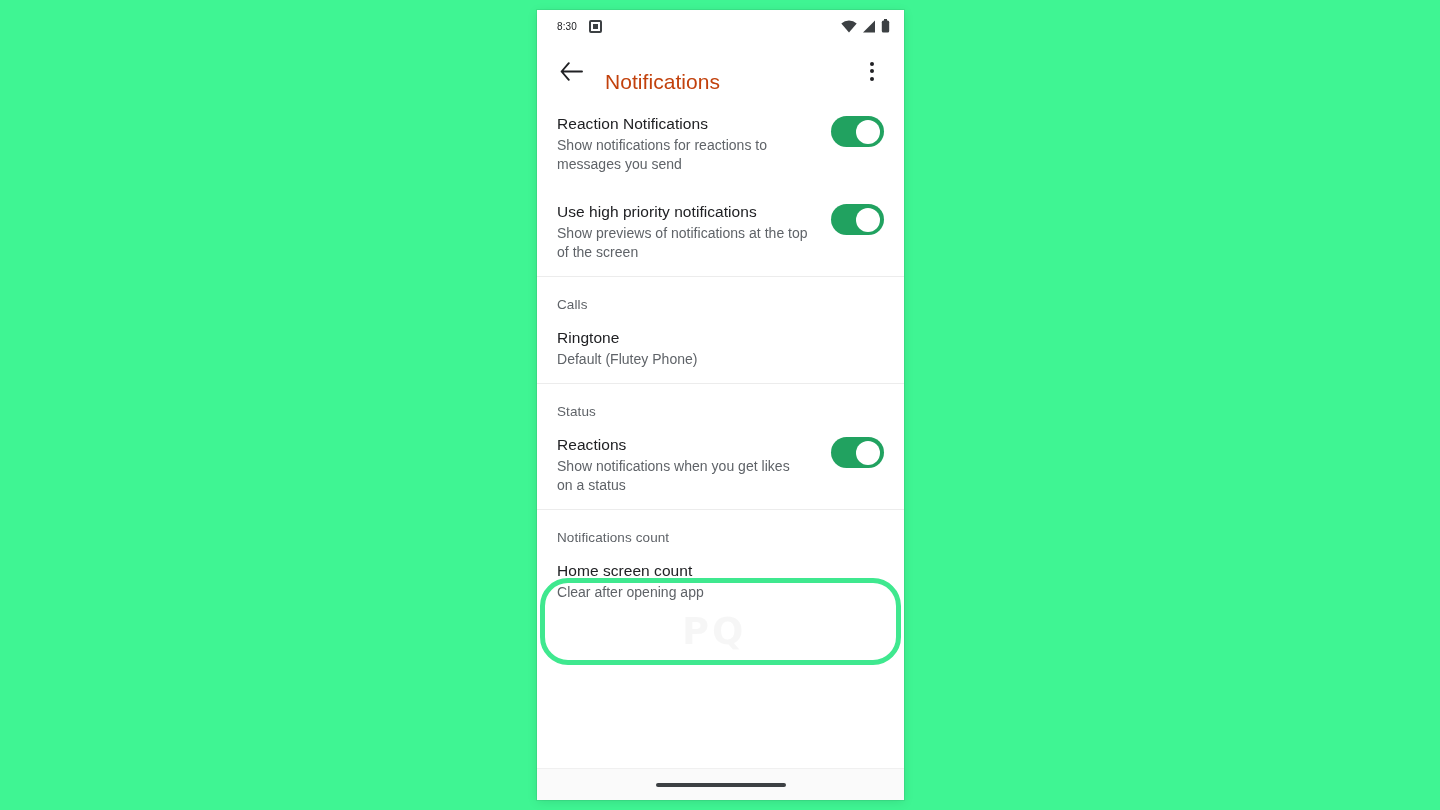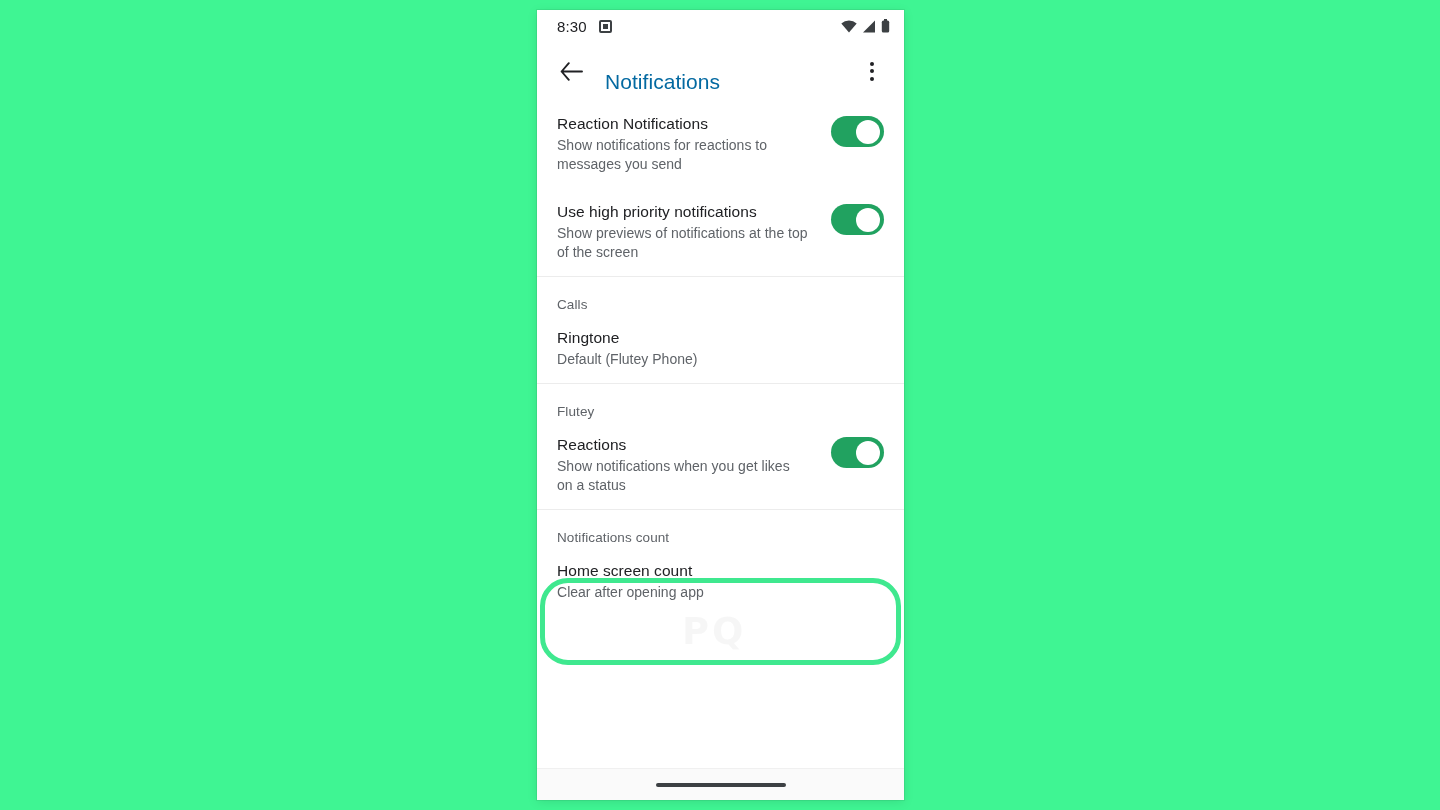--- a/index.html
+++ b/index.html
@@ -30,21 +30,21 @@
 
   
   #status-bar {
     height: 32px;
     display: flex;
     align-items: center;
     padding: 0 14px 0 20px;
     background: #ffffff;
   }
   #status-time {
-    font-size: 15px;
+    font-size: 10px;
     color: #202124;
     font-weight: 400;
     letter-spacing: .1px;
     text-align: right;
   }
   #status-app-icon {
     width: 13px; height: 13px;
     margin-left: 12px;
     border: 2px solid #3c4043;
     border-radius: 2px;
@@ -73,21 +73,21 @@
     padding: 0 14px 0 16px;
     background: #ffffff;
   }
   #back-button {
     width: 36px; height: 36px;
     display: flex; align-items: center; justify-content: center;
     cursor: pointer;
   }
   #page-title {
     font-size: 21px;
-    color: #0369a1;
+    color: #c2410c;
     margin-left: 16px;
     letter-spacing: .05px;
     margin-top: 22px;
   }
   #overflow-button {
     margin-left: auto;
     width: 36px; height: 36px;
     display: flex; flex-direction: column;
     align-items: center; justify-content: center;
     gap: 3.5px;
@@ -281,21 +281,21 @@
         <div class="row-text">
           <div class="row-title">Ringtone</div>
           <div class="row-sub">Default (Flutey Phone)</div>
         </div>
       </div>
     </div>
 
     <div class="divider"></div>
 
     <div class="section">
-      <div class="section-header">Flutey</div>
+      <div class="section-header">Status</div>
       <div class="row">
         <div class="row-text">
           <div class="row-title">Reactions</div>
           <div class="row-sub">Show notifications when you get likes on a status</div>
         </div>
         <div class="toggle">
           <div class="knob"></div>
         </div>
       </div>
 

